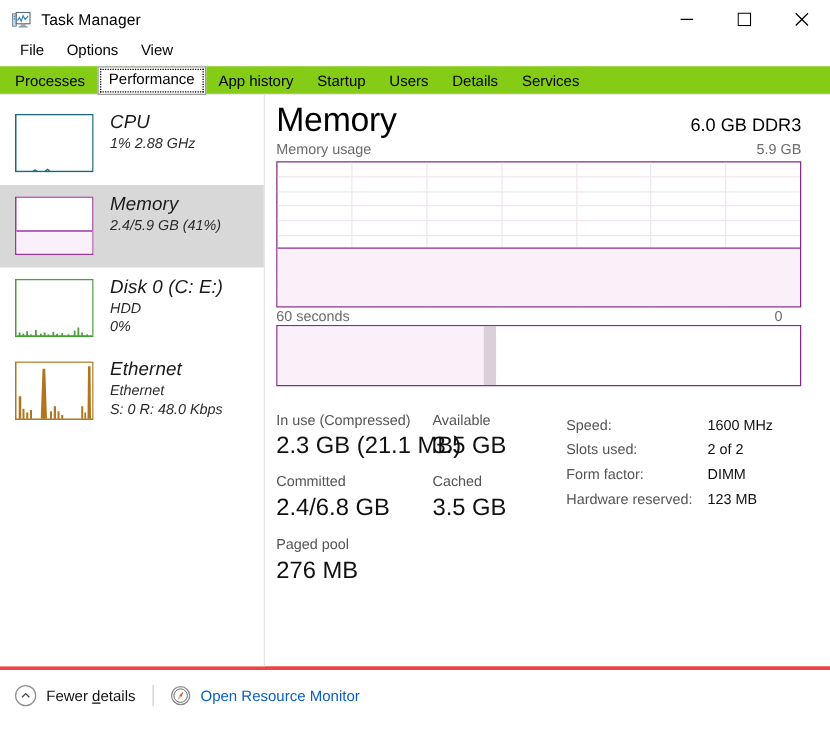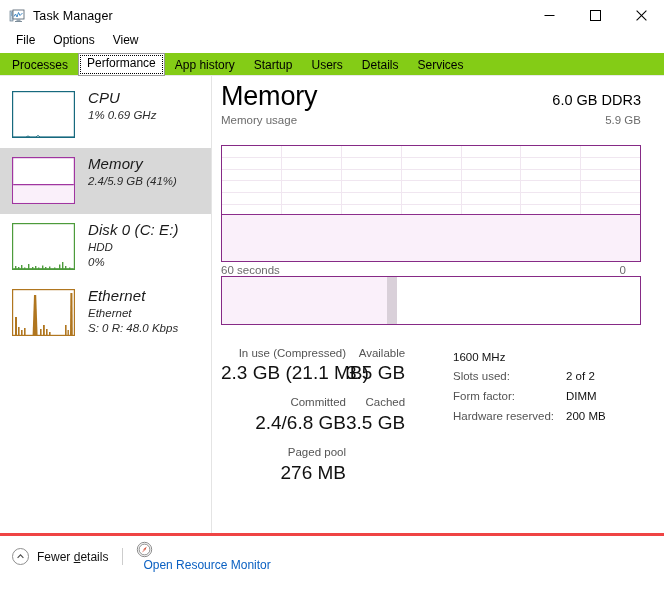--- a/index.html
+++ b/index.html
@@ -184,21 +184,21 @@
     font-size: 14.5px;
     color: #000000;
   }
 
   .graph-caption {
     display: flex;
     justify-content: space-between;
     padding-right: 23px;
     font-size: 11.5px;
     color: #6b6b6b;
-    margin-bottom: 19px;
+    margin-bottom: 3px;
   }
 
   
   .usage-graph {
     height: 117px;
     margin-right: 23px;
     border: 1px solid #862a86;
     position: relative;
     background: #ffffff;
     overflow: hidden;
@@ -246,21 +246,20 @@
     display: flex;
     margin-top: 22px;
     padding-right: 18px;
   }
   .stats-left { flex: 0 0 auto; width: 232px; }
   .stats-right { flex: 1 1 auto; padding-top: 1px; }
 
   .stat-row {
     display: flex;
     margin-bottom: 11px;
-    text-align: right;
   }
   .stat-cell { }
   .stat-cell.c1 { width: 125px; }
   .stat-label {
     font-size: 11.5px;
     color: #545454;
     white-space: nowrap;
     line-height: 1.2;
   }
   .stat-value {
@@ -306,21 +305,21 @@
     white-space: nowrap;
   }
   .fewer-label u { text-decoration: underline; }
   .foot-sep {
     width: 1px; height: 17px;
     background: #cdcdcd;
     margin: 0 13px 0 14px;
   }
   .res-mon {
     display: flex;
-    flex-direction: column;
+    align-items: center;
   }
   .res-icon {
     width: 17px; height: 17px;
     flex: 0 0 auto;
   }
   .res-label {
     font-size: 12px;
     color: #0a60c2;
     margin-left: 7px;
     white-space: nowrap;
@@ -385,21 +384,21 @@
 
     <div class="side-item">
       <div class="mini-graph">
         <svg viewBox="0 0 63 47" preserveAspectRatio="none">
           <rect x="0.6" y="0.6" width="61.8" height="45.8" fill="#ffffff" stroke="#17697e" stroke-width="1.2"></rect>
           <polyline points="1,46 14,46 16,45 18,46 24,46 26,44.5 28,46 62,46" fill="none" stroke="#17697e" stroke-width="1"></polyline>
         </svg>
       </div>
       <div class="side-text">
         <div class="side-title">CPU</div>
-        <div class="side-sub">1%  0.69 GHz</div>
+        <div class="side-sub">1%  2.88 GHz</div>
       </div>
     </div>
 
     <div class="side-item selected">
       <div class="mini-graph">
         <svg viewBox="0 0 63 47" preserveAspectRatio="none">
           <rect x="0.6" y="0.6" width="61.8" height="45.8" fill="#ffffff" stroke="#a035a0" stroke-width="1.2"></rect>
           <rect x="1.2" y="27.7" width="60.6" height="18.1" fill="#faf0fa"></rect>
           <line x1="1.2" y1="27.7" x2="61.8" y2="27.7" stroke="#a035a0" stroke-width="1.2"></line>
         </svg>
@@ -544,33 +543,34 @@
           <div class="stat-cell c1">
             <div class="stat-label">Paged pool</div>
             <div class="stat-value">276 MB</div>
           </div>
         </div>
 
       </div>
 
       <div class="stats-right">
         <div class="kv-row">
+          <span class="kv-key">Speed:</span>
           <span class="kv-val">1600 MHz</span>
         </div>
         <div class="kv-row">
           <span class="kv-key">Slots used:</span>
           <span class="kv-val">2 of 2</span>
         </div>
         <div class="kv-row">
           <span class="kv-key">Form factor:</span>
           <span class="kv-val">DIMM</span>
         </div>
         <div class="kv-row">
           <span class="kv-key">Hardware reserved:</span>
-          <span class="kv-val">200 MB</span>
+          <span class="kv-val">123 MB</span>
         </div>
       </div>
 
     </div>
 
   </div>
 </div>
 
 <div class="footer">
   <div class="fewer-details">

